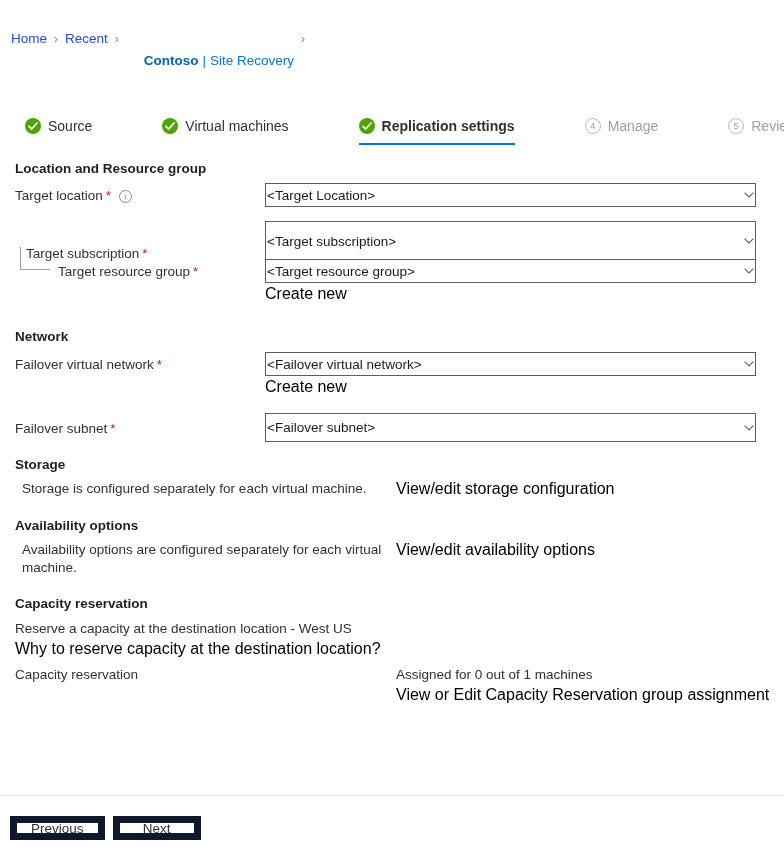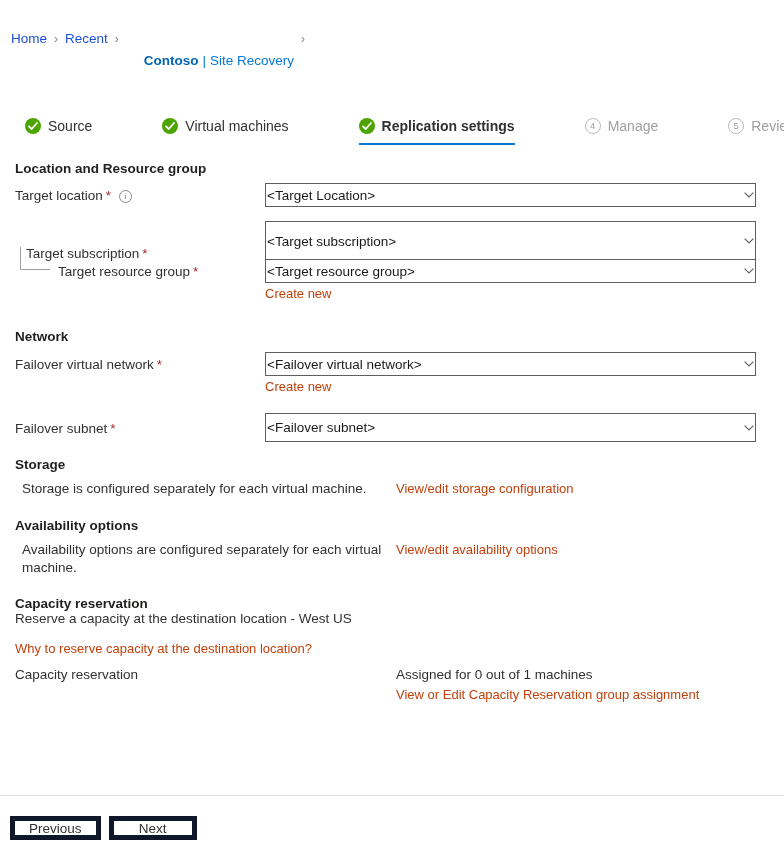--- a/index.html
+++ b/index.html
@@ -89,21 +89,21 @@
     border: 1px solid #605e5c; background: #fff;
     display: flex; align-items: center;
     padding: 0 1px; cursor: pointer;
   }
   .select-val {
     font-size: 13.5px; color: #1b1a19; flex: 1;
     white-space: nowrap; overflow: hidden; text-overflow: ellipsis;
   }
   .chev { width: 10px; height: 6px; flex-shrink: 0; }
   .link {
-    position: absolute; font-size: 13px; color: #c2410c; cursor: pointer;
+    position: absolute; font-size: 16px; color: #000000; cursor: pointer;
     line-height: 17px;
   }
   .indent-elbow {
     position: absolute; border-left: 1px solid #a19f9d;
     border-bottom: 1px solid #a19f9d;
   }
   .static-txt {
     position: absolute; font-size: 13.5px; color: #323130; line-height: 18px;
   }
 
@@ -111,21 +111,21 @@
   .footer-rule {
     position: absolute; left: 0; top: 795px; width: 784px;
     height: 1px; background: #e1dfdd;
   }
   .footer {
     position: absolute; left: 10px; top: 816px;
     display: flex; gap: 8px;
   }
   .btn {
     min-width: 88px; height: 24px;
-    border: 5px solid #0f172a; background: #fff;
+    border: 7px solid #0f172a; background: #fff;
     font-family: "Liberation Sans", sans-serif;
     font-size: 13.5px; color: #323130;
     cursor: pointer; padding: 0 14px;
     display: flex; align-items: center; justify-content: center;
   }
 </style>
 </head>
 <body>
 
 <div class="page">
@@ -253,21 +253,21 @@
 
     <div class="section-head" style="position:absolute; top:302px;">Storage</div>
     <span class="static-txt" style="left:22px; top:325px;">Storage is configured separately for each virtual machine.</span>
     <span class="link" style="left:396px; top:325px;">View/edit storage configuration</span>
 
     <div class="section-head" style="position:absolute; top:363px;">Availability options</div>
     <span class="static-txt" style="left:22px; top:386px; width:360px;">Availability options are configured separately for each virtual machine.</span>
     <span class="link" style="left:396px; top:386px;">View/edit availability options</span>
 
     <div class="section-head" style="position:absolute; top:441px;">Capacity reservation</div>
-    <span class="static-txt" style="left:15px; top:455px;">Reserve a capacity at the destination location - West US</span>
+    <span class="static-txt" style="left:15px; top:465px;">Reserve a capacity at the destination location - West US</span>
     <span class="link" style="left:15px; top:485px;">Why to reserve capacity at the destination location?</span>
 
     <span class="static-txt" style="left:15px; top:511px;">Capacity reservation</span>
     <span class="static-txt" style="left:396px; top:511px;">Assigned for 0 out of 1 machines</span>
     <span class="link" style="left:396px; top:531px;">View or Edit Capacity Reservation group assignment</span>
   </div>
 
   <div class="footer-rule"></div>
   <div class="footer">
     <button class="btn">Previous</button>

